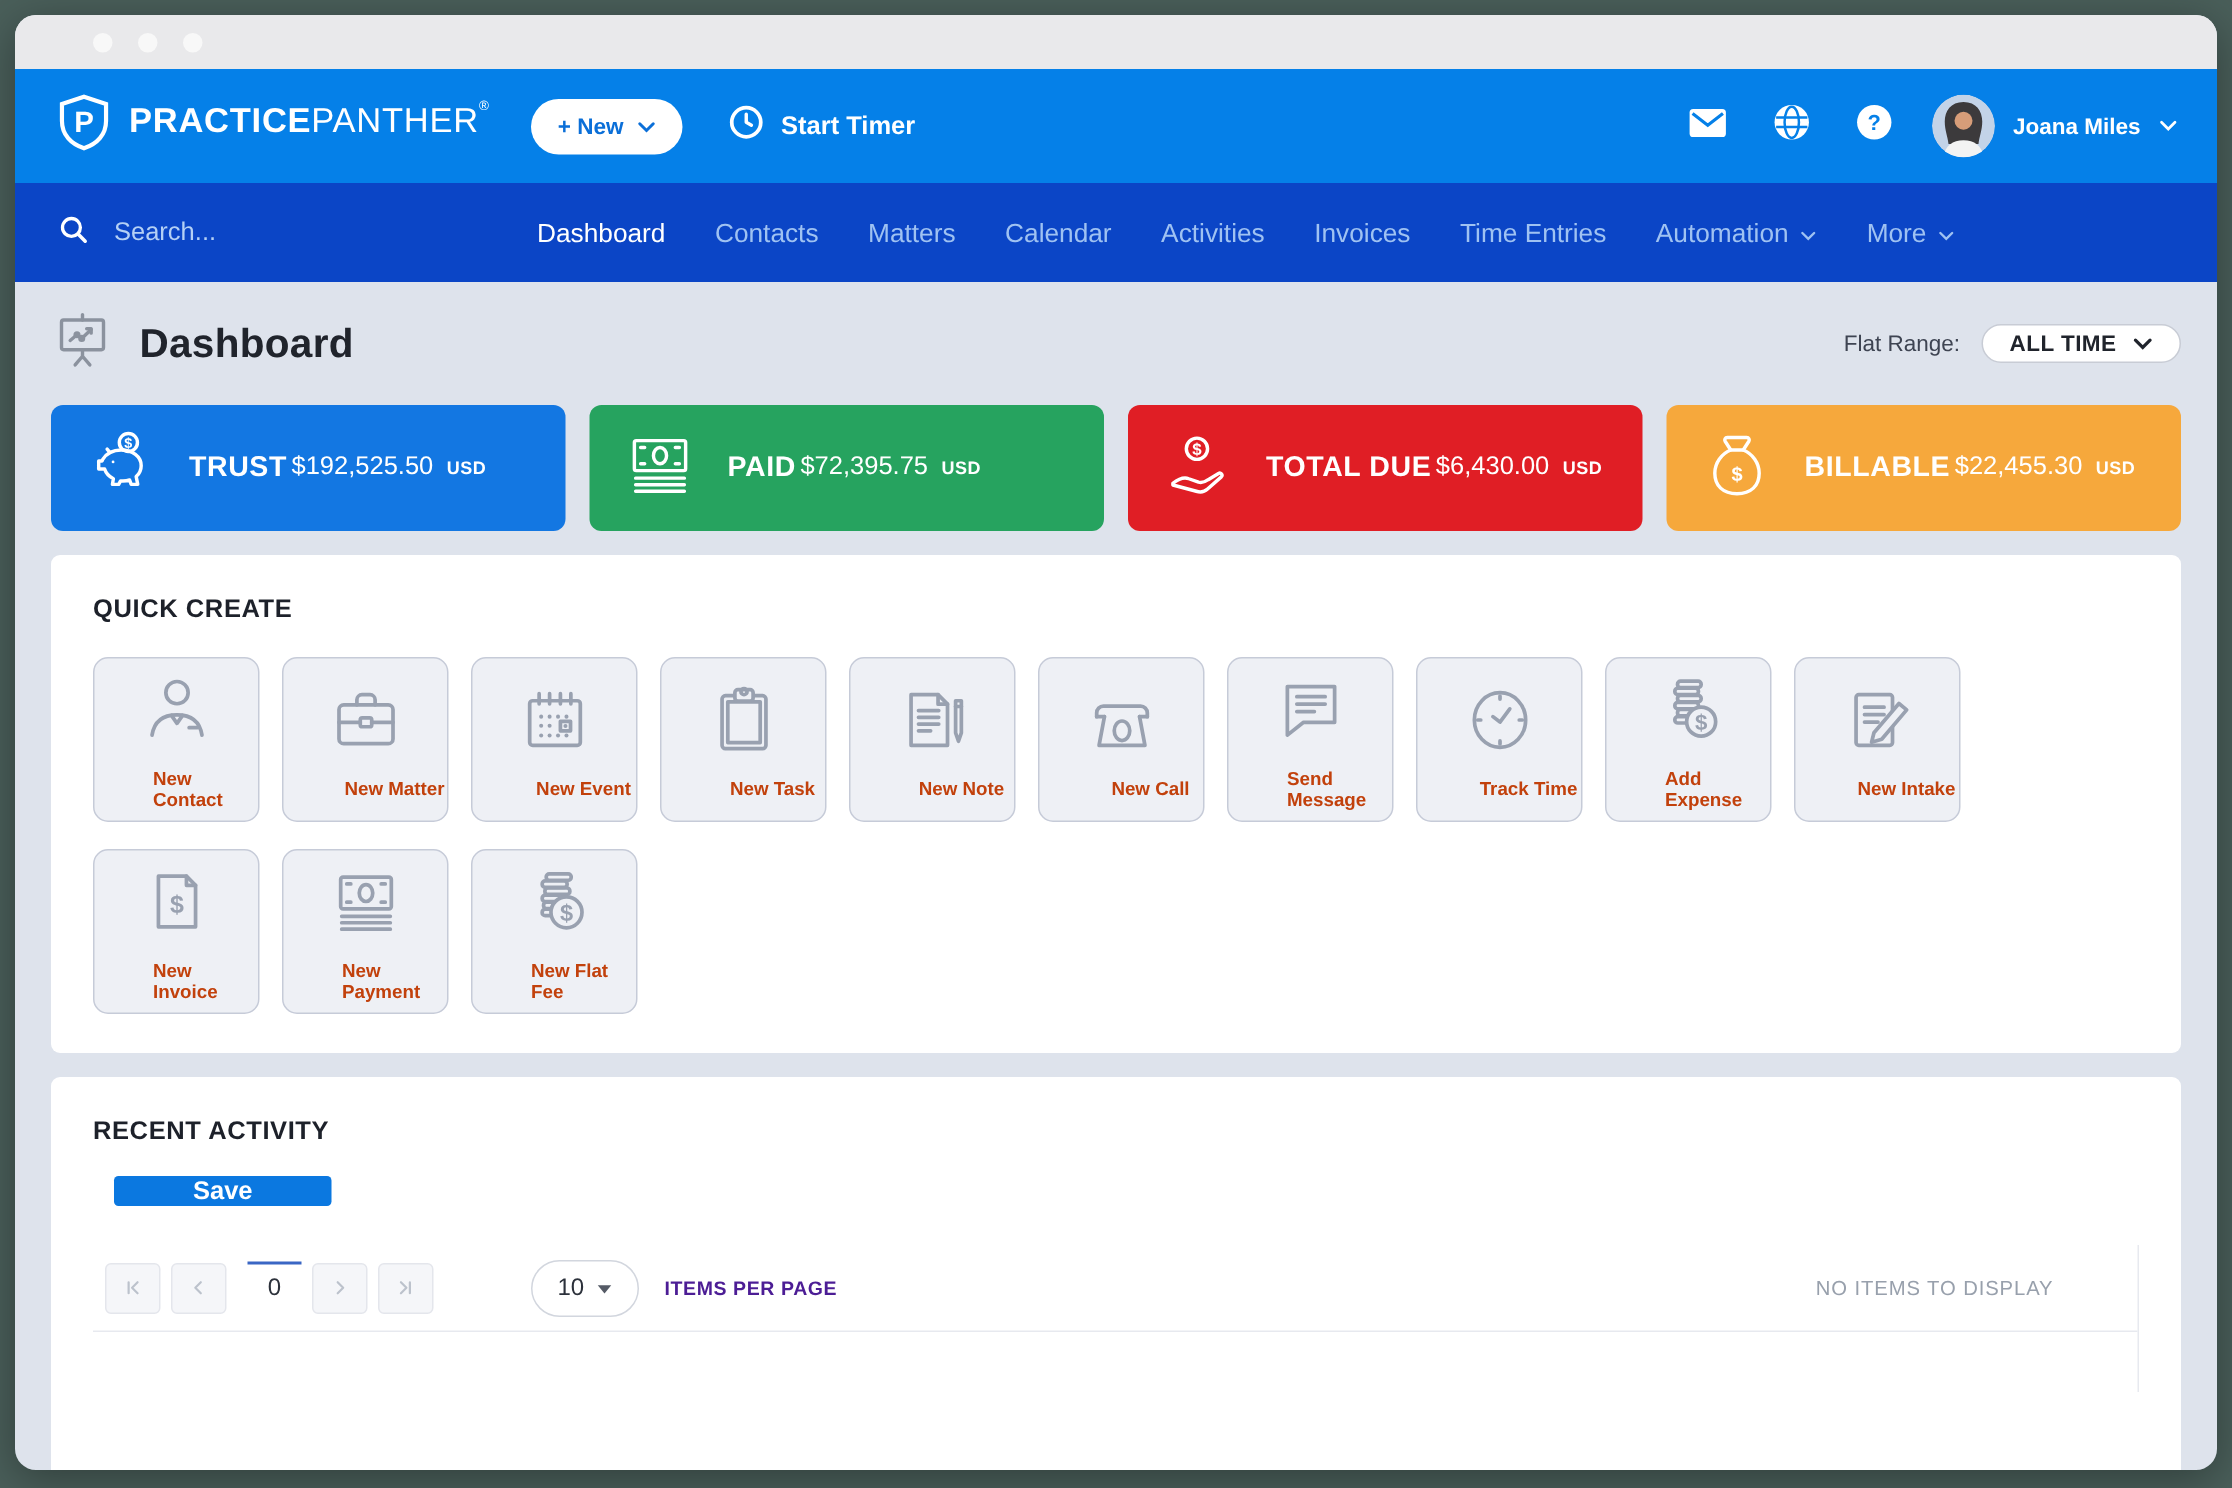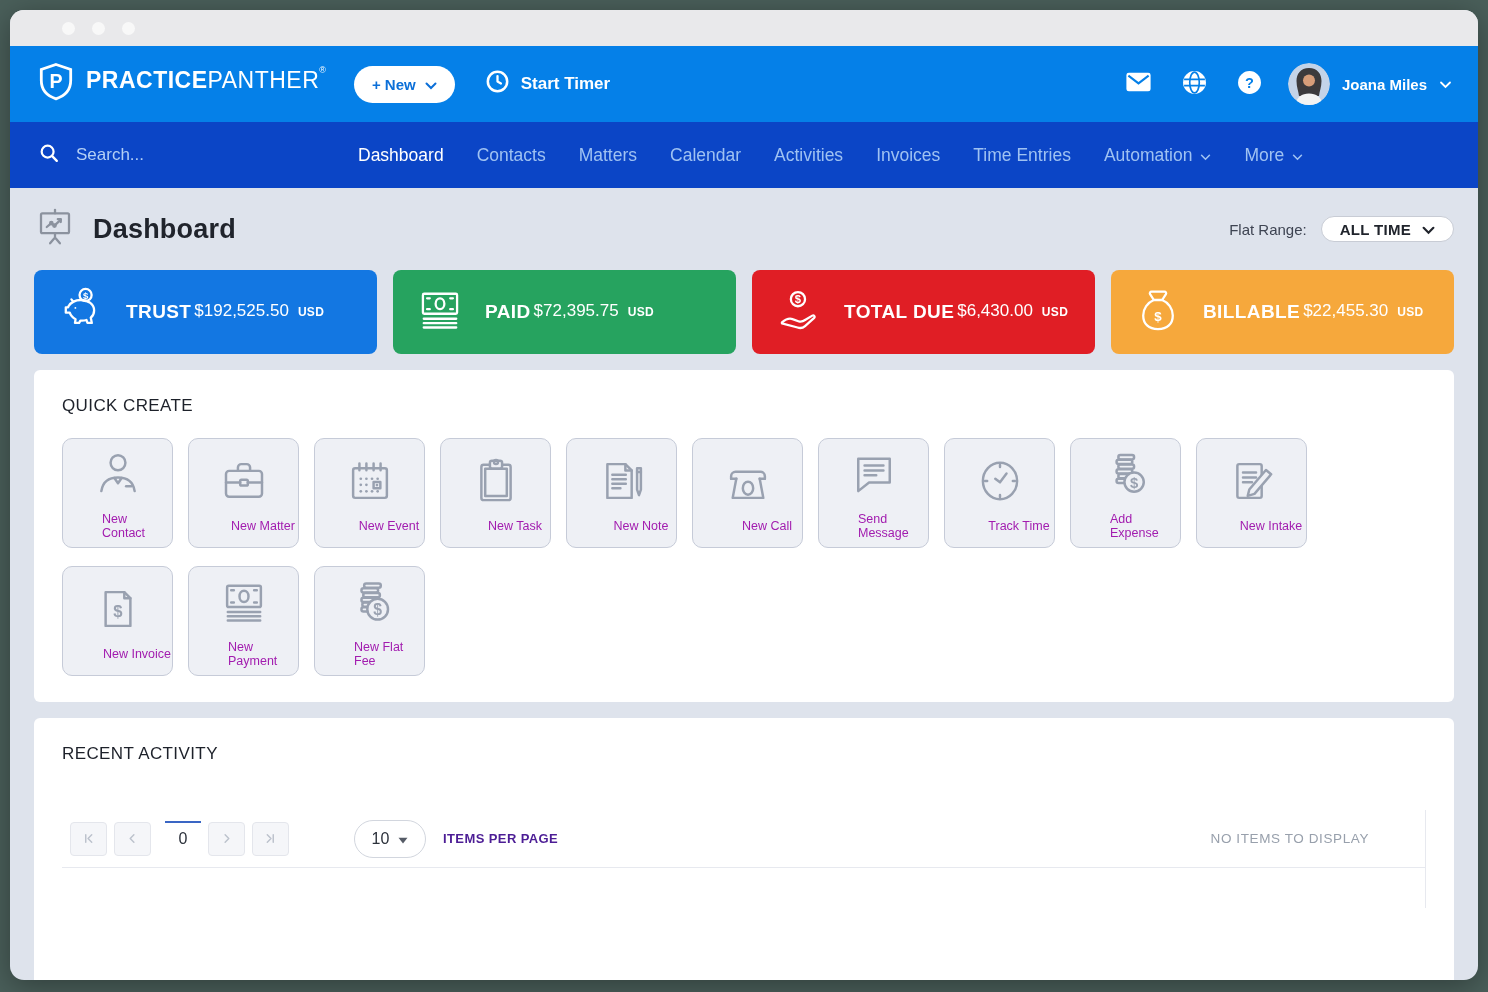--- a/index.html
+++ b/index.html
@@ -54,27 +54,27 @@
   .cards { display:flex; gap:16px; }
   .card { flex:1; height:84px; border-radius:8px; display:flex; align-items:center; padding:0 22px; color:#fff; }
   .card-ic { flex:none; margin-right:20px; }
   .card-txt { display:flex; gap:3px; }
   .card-label { font-size:19px; font-weight:800; letter-spacing:.4px; }
   .card-amount { font-size:17px; display:flex; align-items:baseline; gap:9px; }
   .card-cur { font-size:12px; font-weight:700; letter-spacing:.3px; }
 
   
   .panel { background:#fff; border-radius:6px; margin-top:16px; padding:26px 28px; }
-  .panel-heading { font-size:17px; font-weight:400; color:#1d212a; letter-spacing:.4px; }
+  .panel-heading { font-size:17px; font-weight:700; color:#1d212a; letter-spacing:.4px; }
 
   
   .tiles { margin-top:22px; display:flex; flex-wrap:wrap; gap:18px 15px; }
   .tile { width:111px; height:110px; background:#eef0f5; border:1px solid #c6cbd8; border-radius:10px;
           display:flex; flex-direction:column; align-items:center; justify-content:center; gap:7px; color:#99a1b0; }
-  .tile-label { font-size:12.5px; font-weight:400; color:#a21caf;margin-left:39px; }
+  .tile-label { font-size:12.5px; font-weight:700; color:#c2410c;margin-left:39px; }
 
   
   .panel.recent { border-radius:6px 6px 0 0; margin-bottom:0; min-height:300px; }
   .search-row { margin-top:20px; display:flex; align-items:stretch; }
   .activity-search { flex:1; height:58px; border:1px solid #d5d9e0; display:flex; align-items:center; padding:0 20px; background:#fff; }
   .activity-search input { flex:1; border:none; outline:none; font-size:16.5px; color:#3a3f4a; margin-left:16px; }
   .activity-search input::placeholder { color:#a7adb8; }
   .filter-ctl { display:flex; align-items:center; gap:12px; padding-left:14px; }
   .save-btn { width:145px; border:none; margin-left:14px; background:#0b78e0; color:#fff; font-size:17px; font-weight:700; border-radius:3px; }
 
@@ -496,20 +496,21 @@
           <span class="tile-label">New Flat Fee</span>
         </div>
 
       </div>
     </div>
 
     <div class="panel recent">
       <div class="panel-heading">RECENT ACTIVITY</div>
 
       <div class="search-row">
+        <button class="save-btn clickable">Save</button>
       </div>
 
       <div class="table-shell">
         <div class="pagination">
           <span class="pg-btn clickable">
             <svg width="11" height="11" viewBox="0 0 12 12" fill="none" stroke="currentColor" stroke-width="1.6" stroke-linecap="round" stroke-linejoin="round">
                 <path d="M3 2v8M9.5 2L5.5 6l4 4"></path>
               </svg>
           </span>
           <span class="pg-btn clickable">

